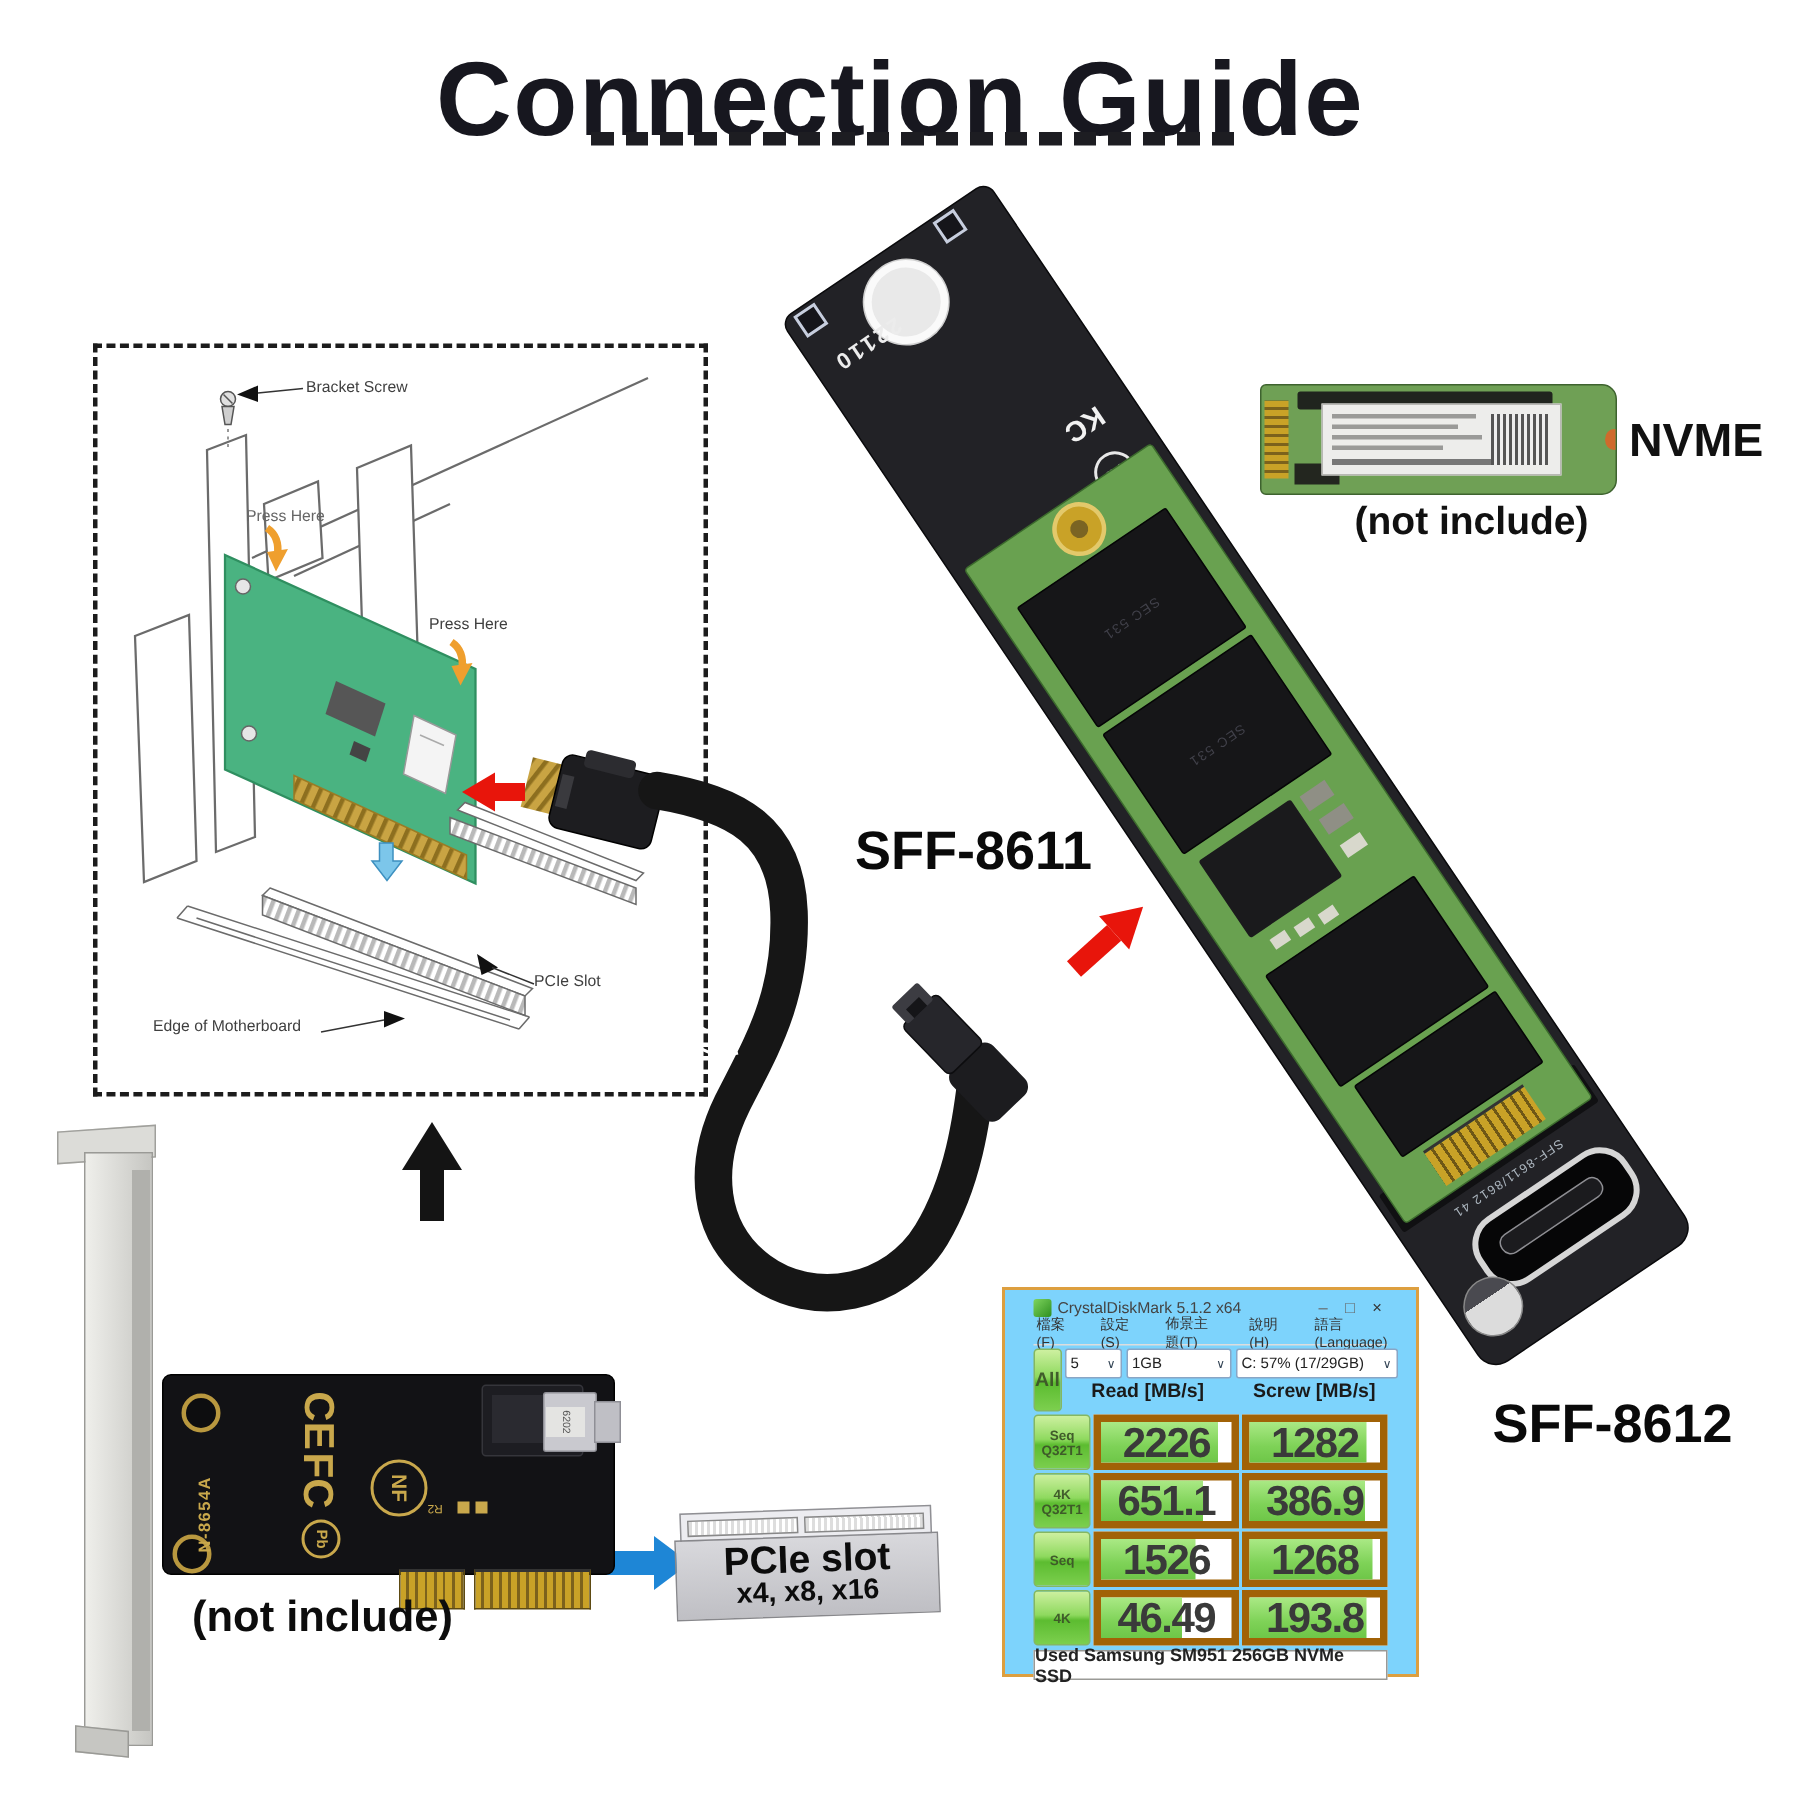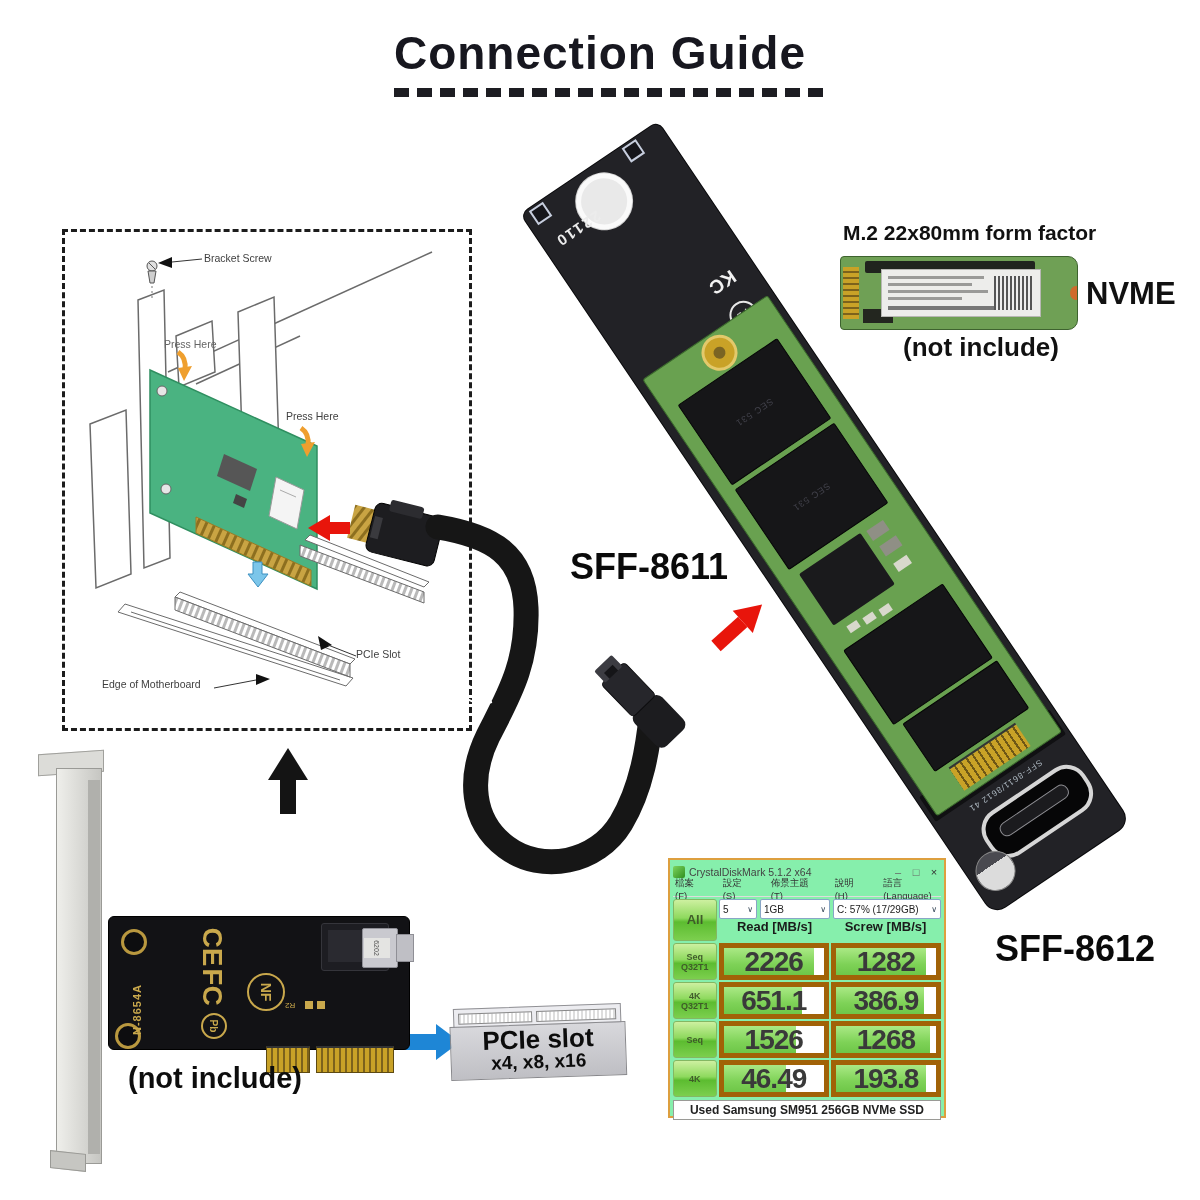--- a/index.html
+++ b/index.html
@@ -1,20 +1,20 @@
 <!DOCTYPE html>
 <html><head>
 <meta charset="utf-8">
 <style>
   html,body{margin:0;padding:0;background:#fff;}
   #canvas{position:relative;width:1200px;height:1200px;background:#fff;overflow:hidden;
           font-family:"Liberation Sans",sans-serif;}
   .abs{position:absolute;}
   
-  .page-title{left:0;right:0;top:26px;text-align:center;font-size:46px;font-weight:bold;
+  .page-title{left:0;right:0;top:26px;text-align:center;font-size:70px;font-weight:bold;
               color:#17171f;letter-spacing:1px;}
   .title-underline{left:394px;top:88px;width:434px;height:9px;
       background:repeating-linear-gradient(90deg,#1d1d22 0 15px,transparent 15px 23px);}
   
   .install-box{left:62px;top:229px;width:404px;height:496px;border:3px dashed #1c1c1c;z-index:0;}
   .diagram-label{color:#3f3f3f;font-size:10.5px;z-index:6;white-space:nowrap;}
   
   #scene{left:0;top:0;z-index:1;pointer-events:none;}
   
   .adapter{left:521px;top:214px;width:165px;height:845px;background:#222226;
@@ -103,22 +103,22 @@
   .host-note{left:128px;top:1062px;font-size:29px;font-weight:bold;color:#0d0d0d;z-index:4;}
   
   .slot-box{left:450px;top:1006px;width:176px;height:70px;transform:rotate(-2deg);z-index:2;}
   .slot-top{left:4px;top:0;width:166px;height:18px;background:#ececf0;border:1px solid #909094;}
   .slot-pins{position:absolute;top:4px;height:9px;background:repeating-linear-gradient(90deg,#ddd 0 2px,#fff 2px 4px);border:1px solid #888;}
   .slot-body{left:0;top:18px;width:174px;height:52px;border:1px solid #88888c;
         background:linear-gradient(#d8d8dc,#bfbfc4);text-align:center;}
   .slot-title{font-size:26px;font-weight:900;color:#0c0c0c;line-height:27px;margin-top:1px;}
   .slot-sub{font-size:19px;font-weight:bold;color:#0c0c0c;line-height:18px;}
   
-  .cdm{left:668px;top:858px;width:278px;height:260px;border:2px solid #dd9f3f;background:#86efac;
-       z-index:2;box-sizing:border-box;padding:2px 3px;}
+  .cdm{left:668px;top:858px;width:278px;height:260px;border:2px solid #dd9f3f;background:#7dd3fc;
+       z-index:2;box-sizing:border-box;padding:2px 19px;}
   .cdm-titlebar{display:flex;align-items:center;height:19px;gap:4px;}
   .cdm-ico{width:12px;height:12px;border-radius:2px;background:linear-gradient(135deg,#7ed45e,#2e8f1f);}
   .cdm-title{flex:1;font-size:10.5px;color:#444;}
   .cdm-winbtn{width:14px;text-align:center;font-size:11px;color:#666;}
   .cdm-menubar{display:flex;gap:21px;height:15px;align-items:center;padding-left:2px;
        border-bottom:1px solid #ddd;}
   .cdm-menu-item{font-size:9.5px;color:#333;}
   .cdm-row1{display:flex;gap:2px;margin-top:2px;}
   .cdm-all{width:42px;height:40px;}
   .greenbtn{background:linear-gradient(180deg,#cdf0a0 0%,#8ed95e 45%,#5cbc30 55%,#7ccf4e 100%);
@@ -286,21 +286,20 @@
       <div class="abs" style="left:66px;top:322px;width:12px;height:8px;background:#d8d8cc;"></div>
       <div class="abs nand" style="left:14px;top:336px;width:118px;height:88px;"></div>
       <div class="abs nand" style="left:22px;top:430px;width:112px;height:56px;"></div>
       <div class="abs ssd-fingers"></div>
     </div>
     <div class="abs ab-marking">SFF-8611/8612 41</div>
     <div class="abs ab-conn"></div>
     <div class="abs ab-cap"></div>
   </div>
 
-  <div class="abs nvme-heading">M.2 22x80mm form factor</div>
   <div class="abs nvme-board">
     <div class="abs nvme-fingers"></div>
     <div class="abs nvme-chipstrip"></div>
     <div class="abs nvme-chip"></div>
     <div class="abs nvme-label">
       <div class="nvme-line" style="top:6px;width:96px;"></div>
       <div class="nvme-line" style="top:13px;width:84px;"></div>
       <div class="nvme-line" style="top:20px;width:100px;"></div>
       <div class="nvme-line" style="top:27px;width:74px;"></div>
       <div class="nvme-line" style="top:36px;width:140px;height:4px;background:#777;"></div>

